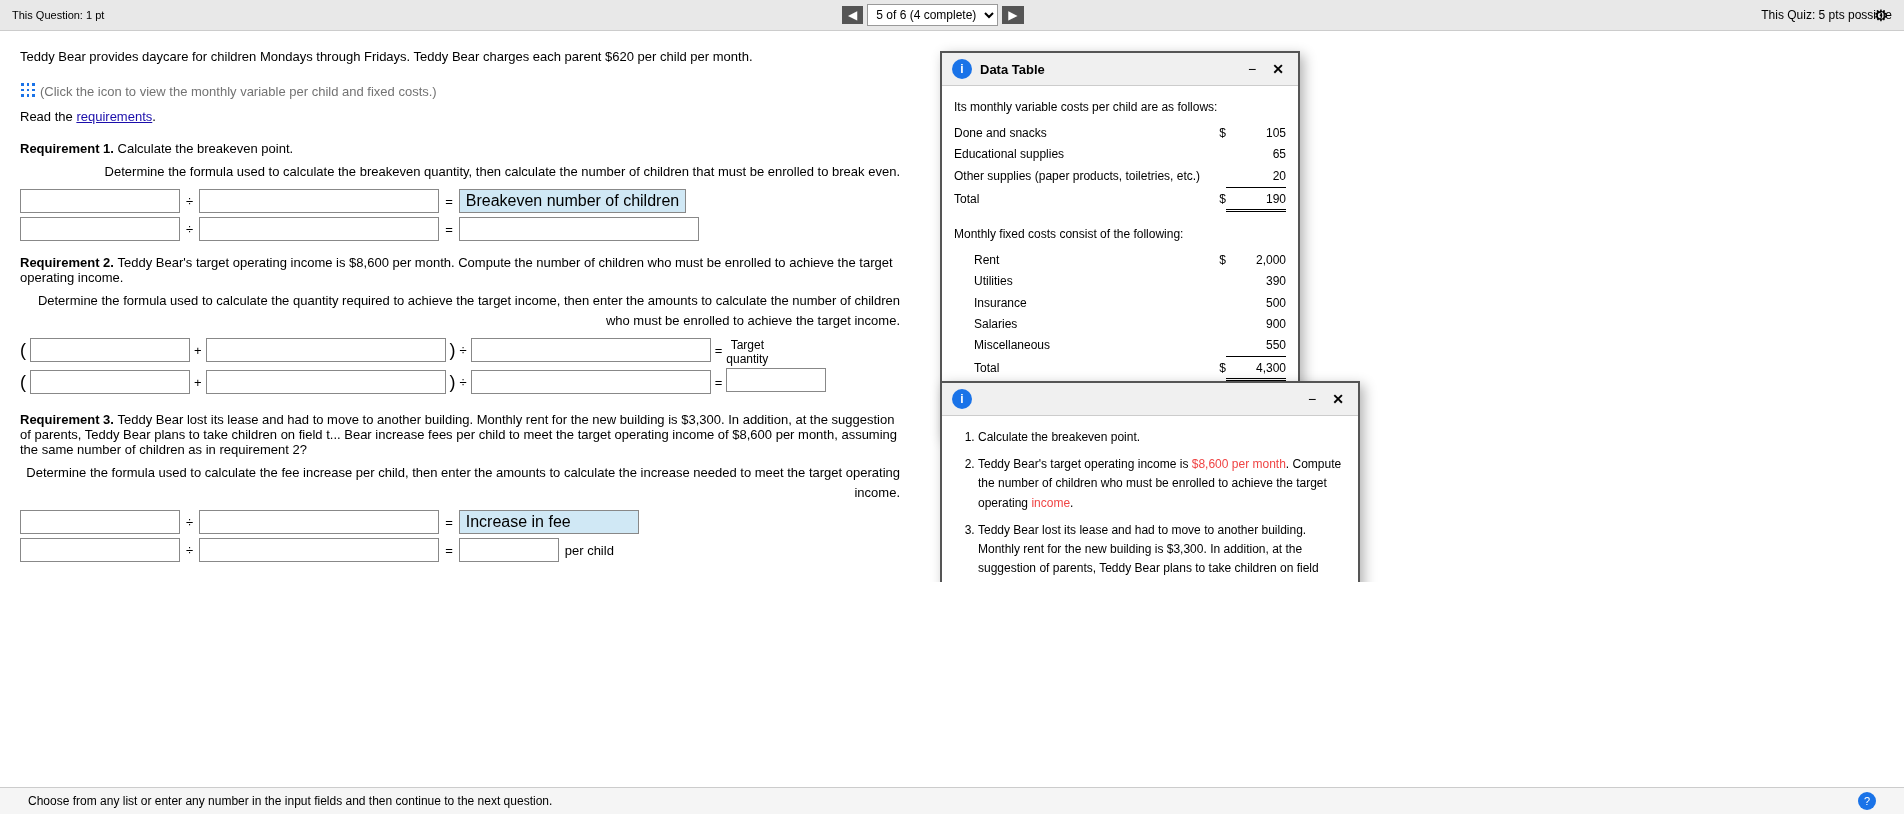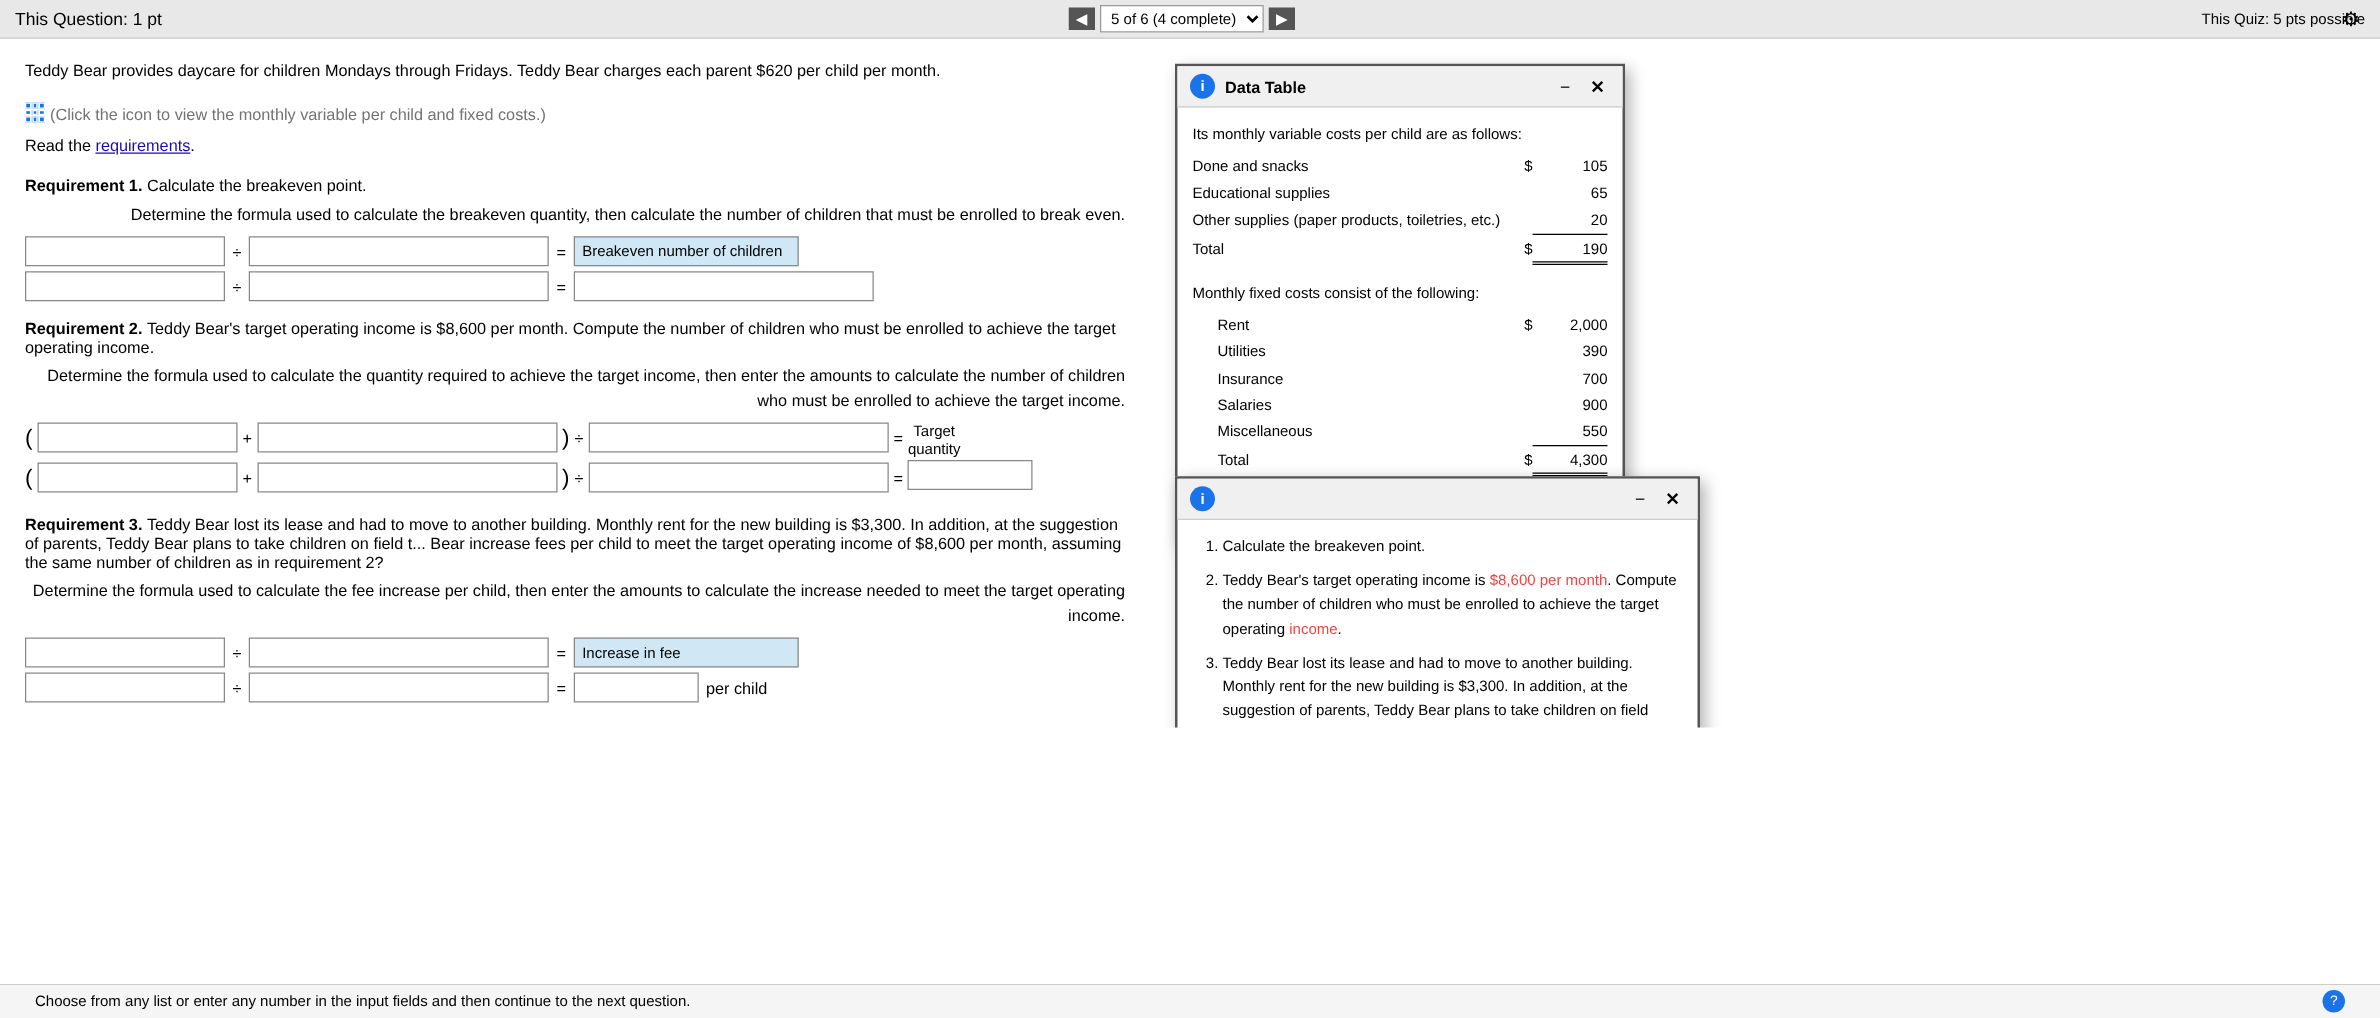--- a/index.html
+++ b/index.html
@@ -16,21 +16,21 @@
       justify-content: space-between;
       padding: 4px 12px;
       background: #e8e8e8;
       border-bottom: 1px solid #ccc;
       min-height: 28px;
     }
     .top-bar-left {
       display: flex;
       align-items: center;
       gap: 8px;
-      font-size: 14px;
+      font-size: 11px;
     }
     .top-bar-center {
       display: flex;
       align-items: center;
       gap: 4px;
     }
     .nav-btn {
       background: #555;
       color: #fff;
       border: none;
@@ -120,21 +120,21 @@
       font-size: 13px;
     }
     .formula-result-box {
       background: #d0e8f5;
       border: 1px solid #888;
       height: 24px;
       min-width: 180px;
       padding: 2px 6px;
       display: flex;
       align-items: center;
-      font-size: 12px;
+      font-size: 16px;
     }
     .target-label {
       font-size: 12px;
       text-align: center;
       line-height: 1.2;
     }
     .req3-section {
       margin-top: 10px;
     }
     .bottom-note {
@@ -490,21 +490,21 @@
           <span class="data-row-value">2,000</span>
         </div>
         <div class="data-row indent">
           <span class="data-row-label">Utilities</span>
           <span></span>
           <span class="data-row-value">390</span>
         </div>
         <div class="data-row indent">
           <span class="data-row-label">Insurance</span>
           <span></span>
-          <span class="data-row-value">700</span>
+          <span class="data-row-value">500</span>
         </div>
         <div class="data-row indent">
           <span class="data-row-label">Salaries</span>
           <span></span>
           <span class="data-row-value">900</span>
         </div>
         <div class="data-row indent">
           <span class="data-row-label">Miscellaneous</span>
           <span></span>
           <span class="data-row-value underline">550</span>

